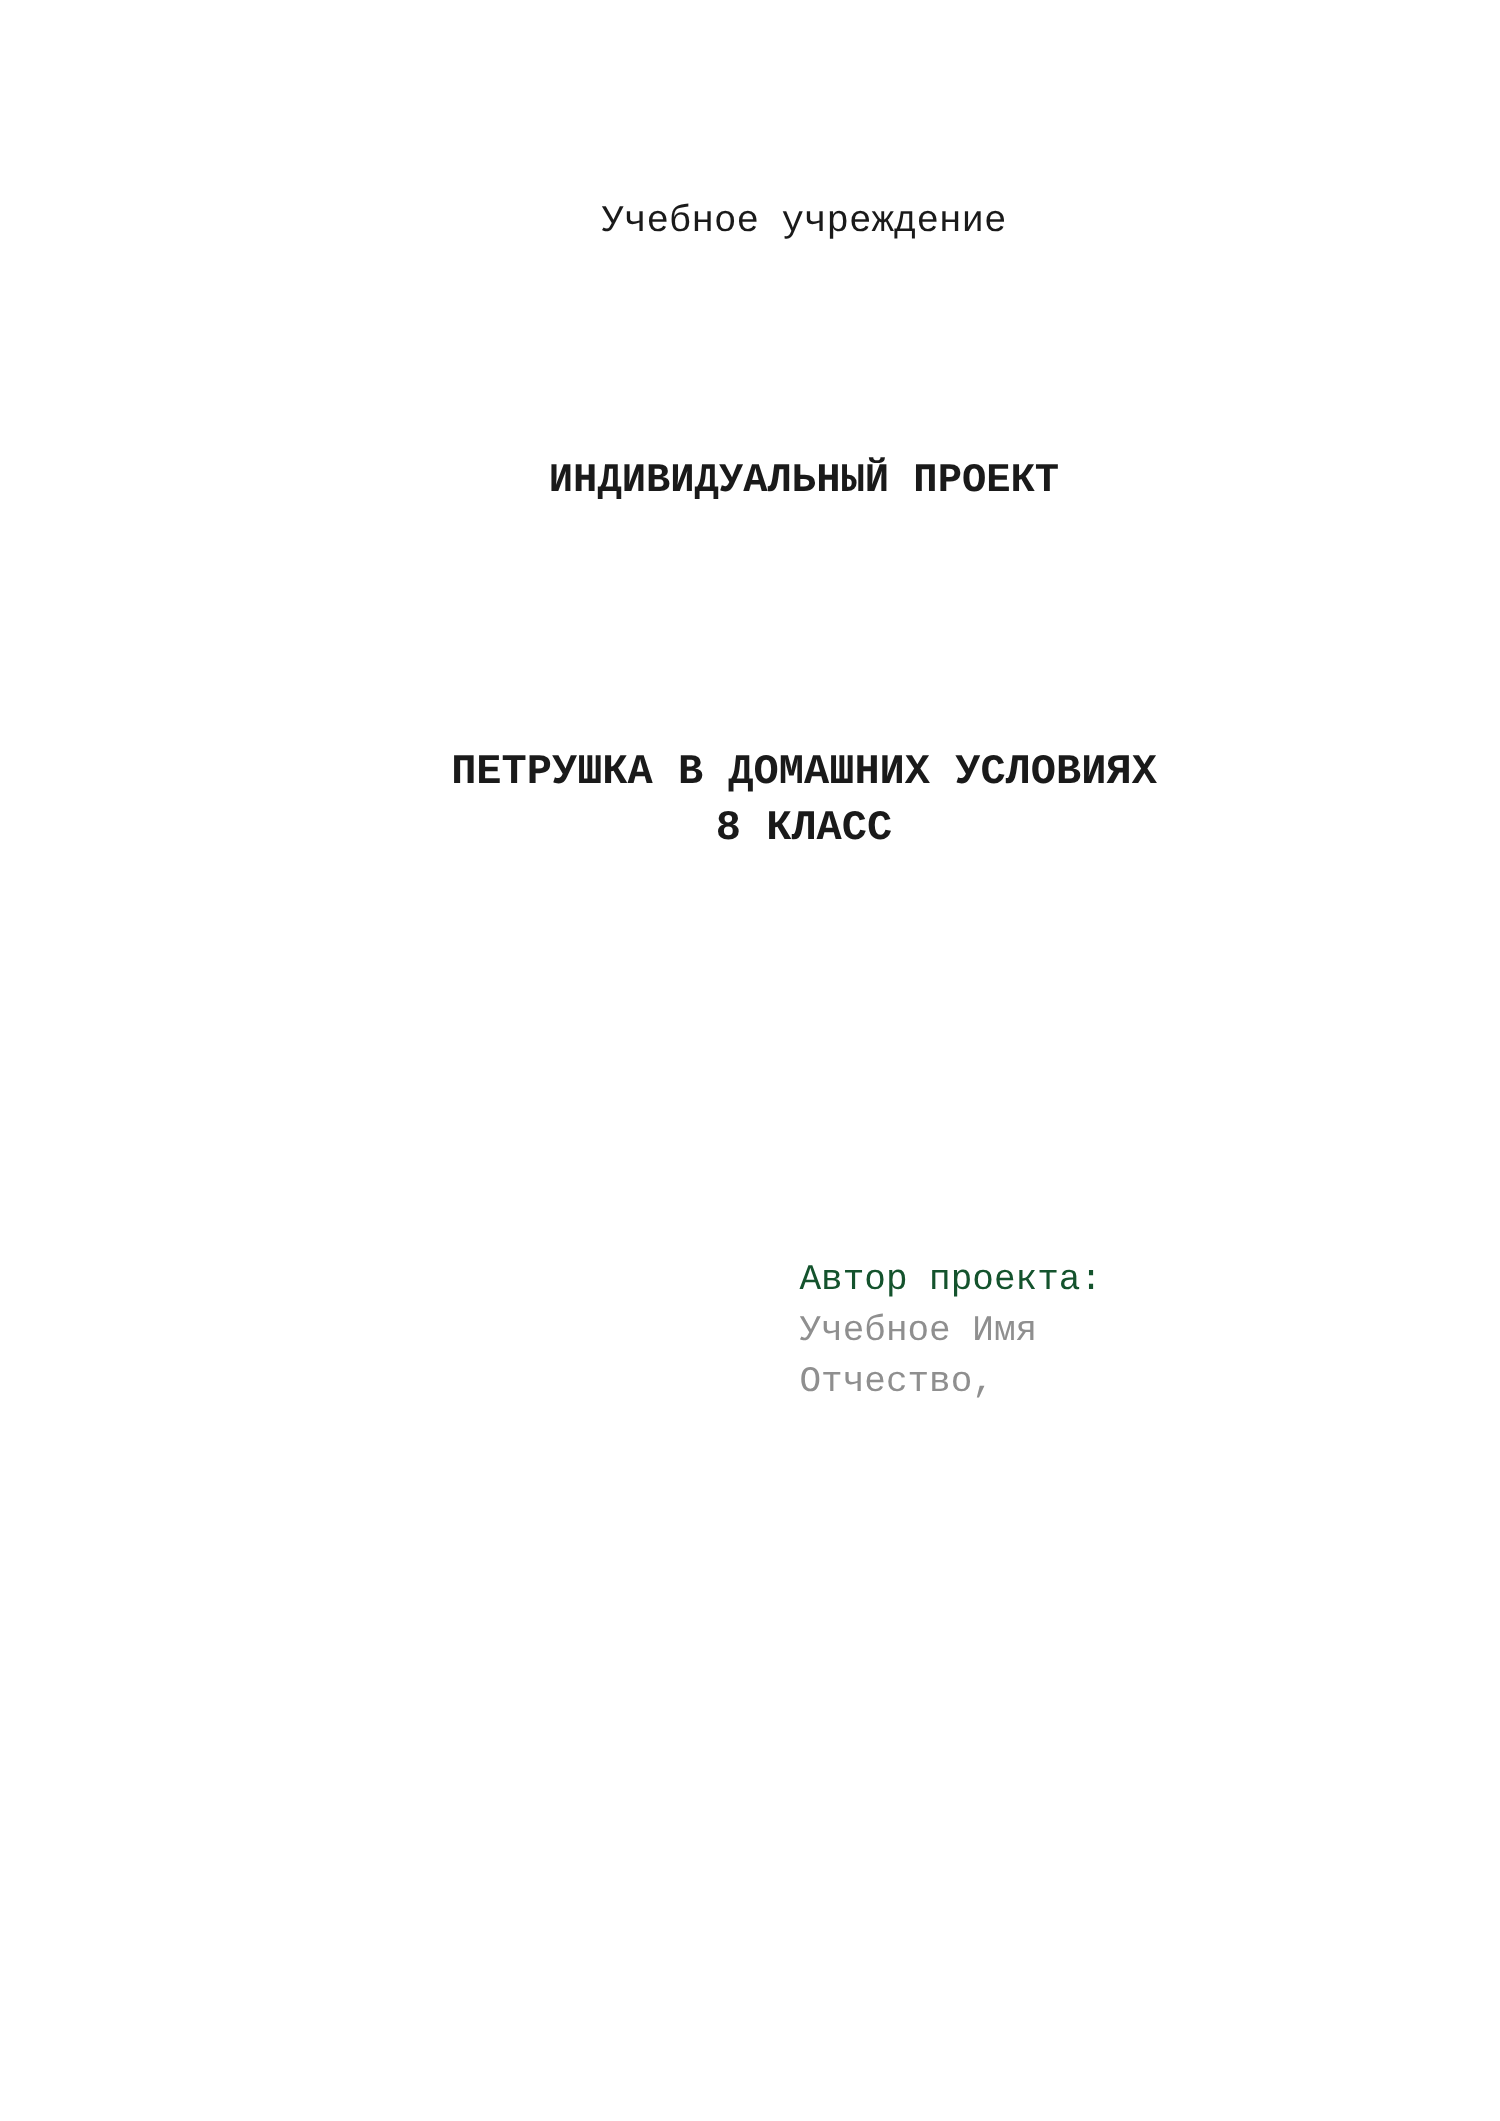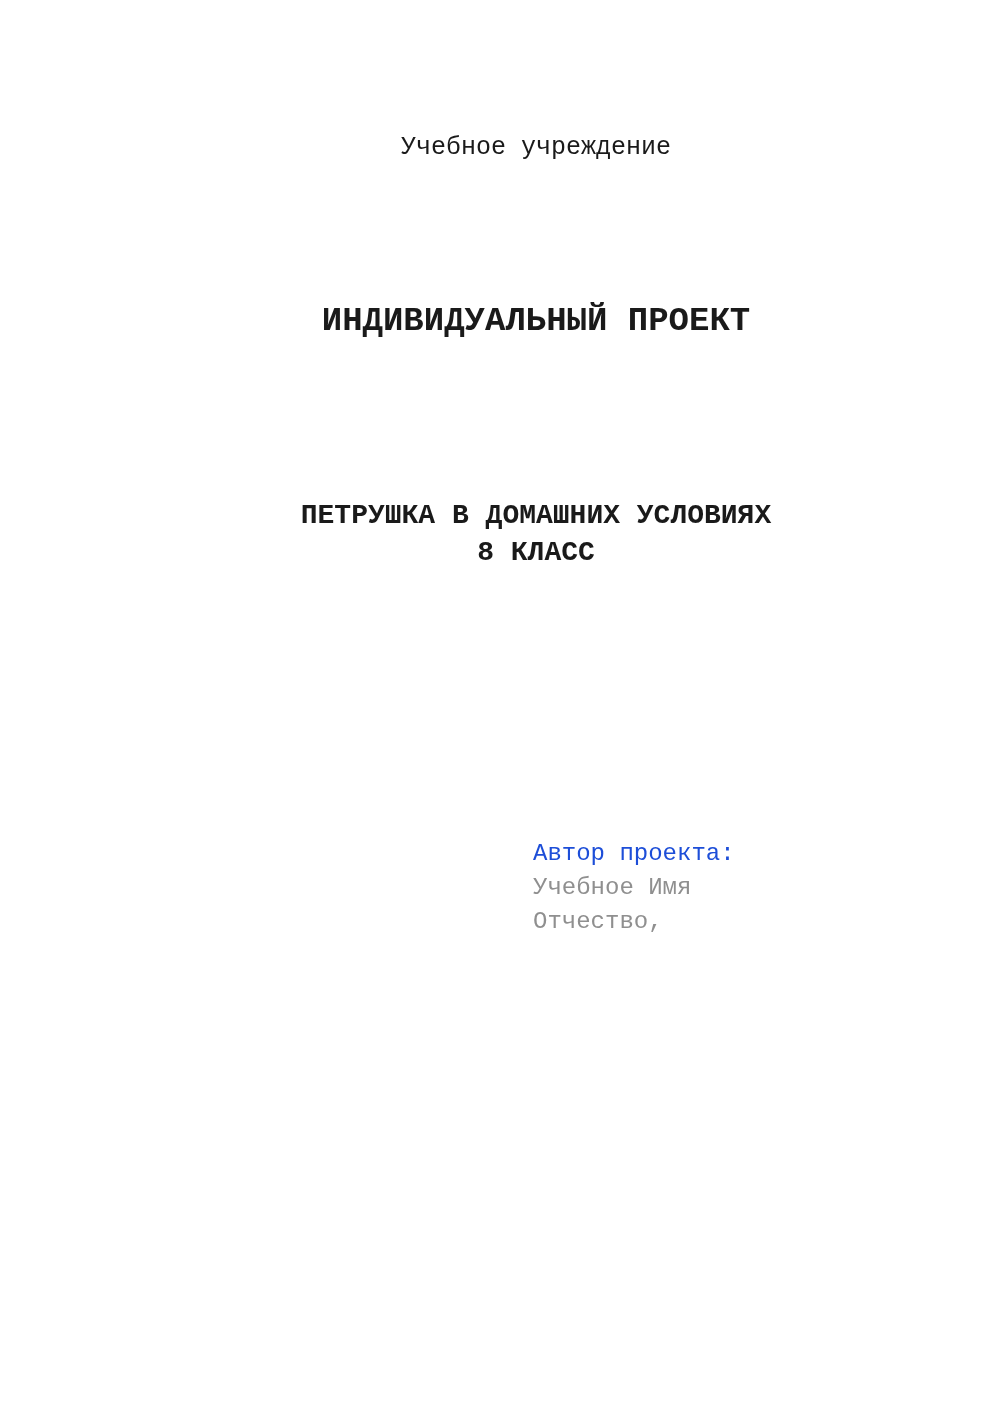--- a/index.html
+++ b/index.html
@@ -24,40 +24,40 @@
     width: 786px;
     text-align: center;
   }
   .institution {
     top: 90px;
     font-size: 25px;
     line-height: 25px;
   }
   .project-type {
     top: 263px;
-    font-size: 34px;
+    font-size: 27px;
     line-height: 27px;
     font-weight: bold;
   }
   .main-title {
     top: 452px;
     font-size: 28px;
     line-height: 37px;
     font-weight: bold;
   }
   .credits {
     position: absolute;
     left: 533px;
     top: 792px;
     font-size: 24px;
     line-height: 34px;
     text-align: left;
   }
   .credits .label {
-    color: #1d4ed8;
+    color: #14532d;
   }
   .credits .muted {
     color: #8f8f8f;
   }
   .credits .supervisor-gap {
     margin-top: 36px;
   }
   .footer-line {
     top: 1291px;
     font-size: 25px;

